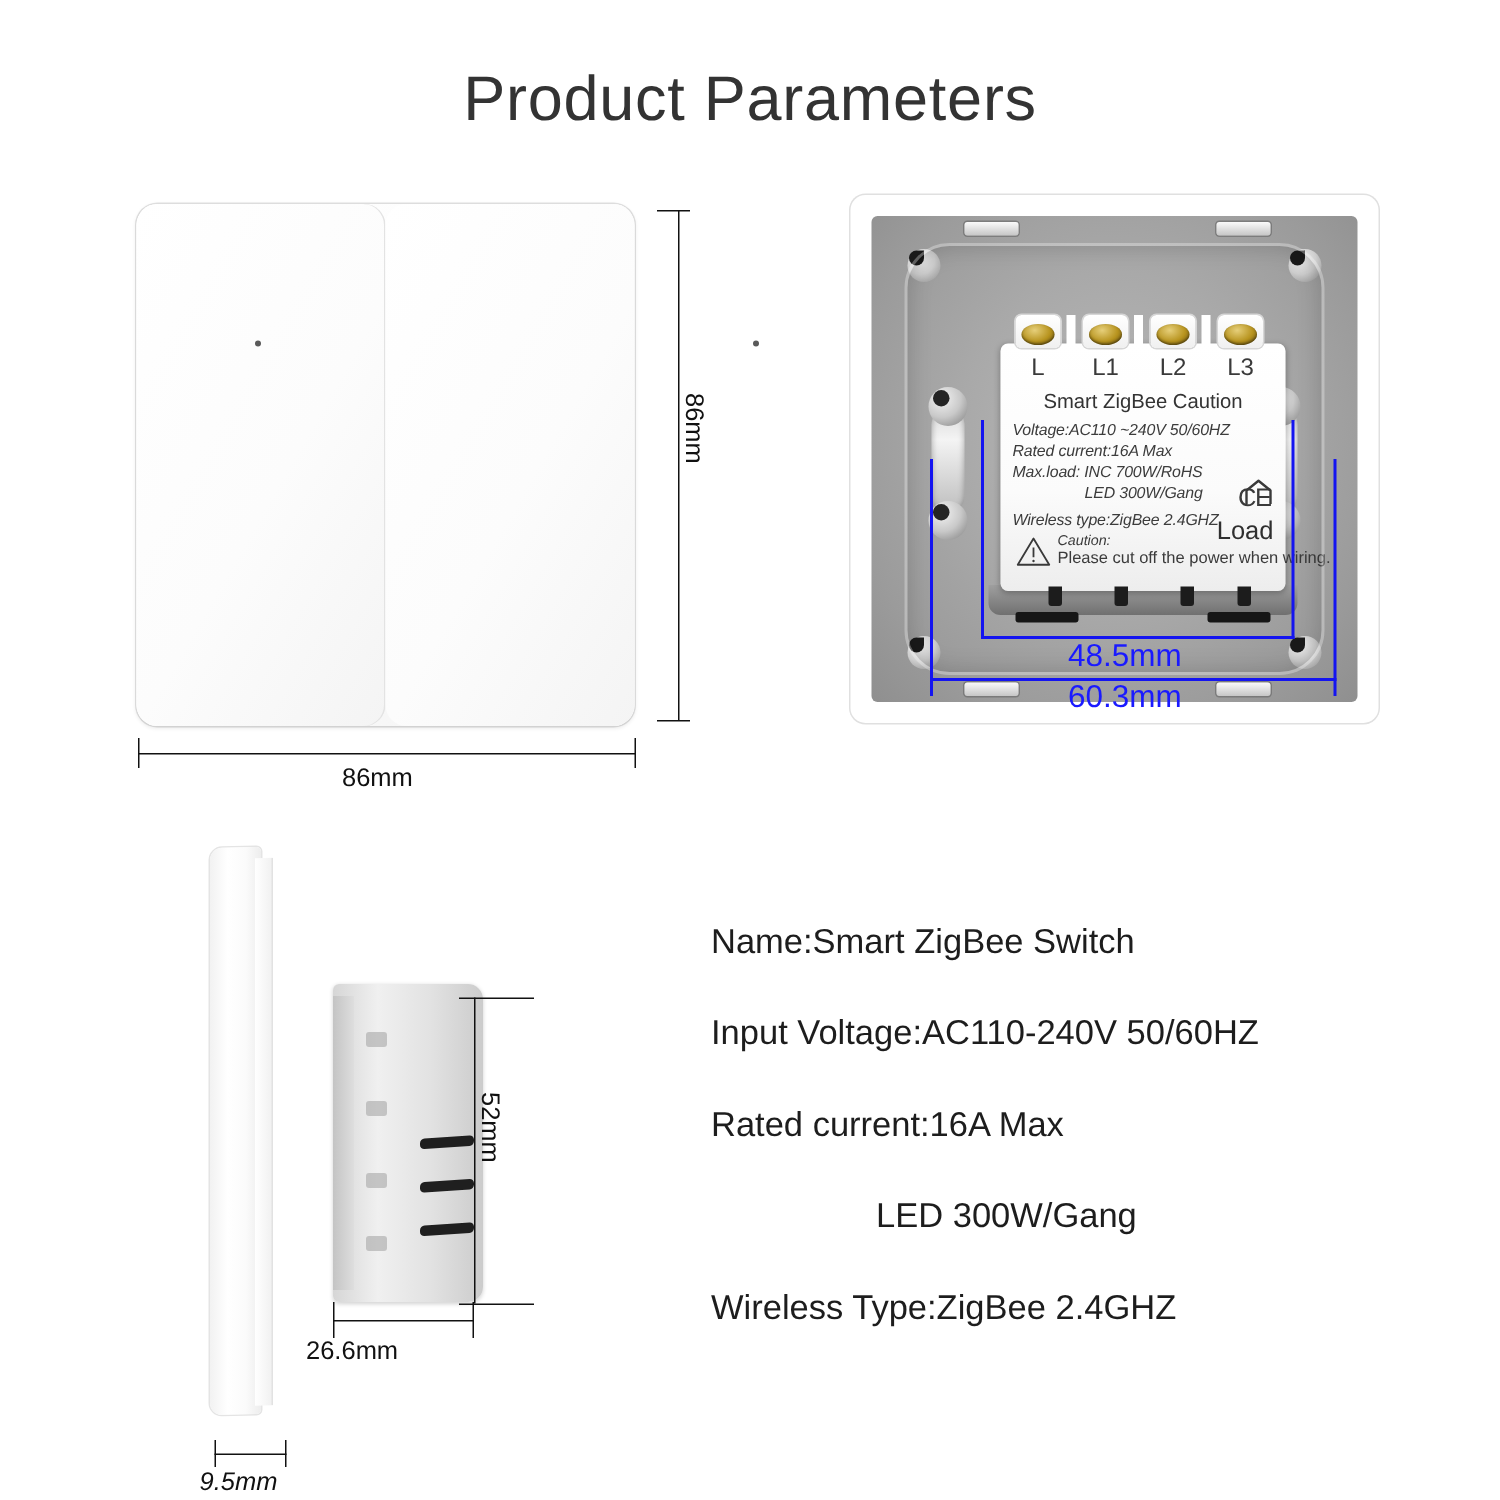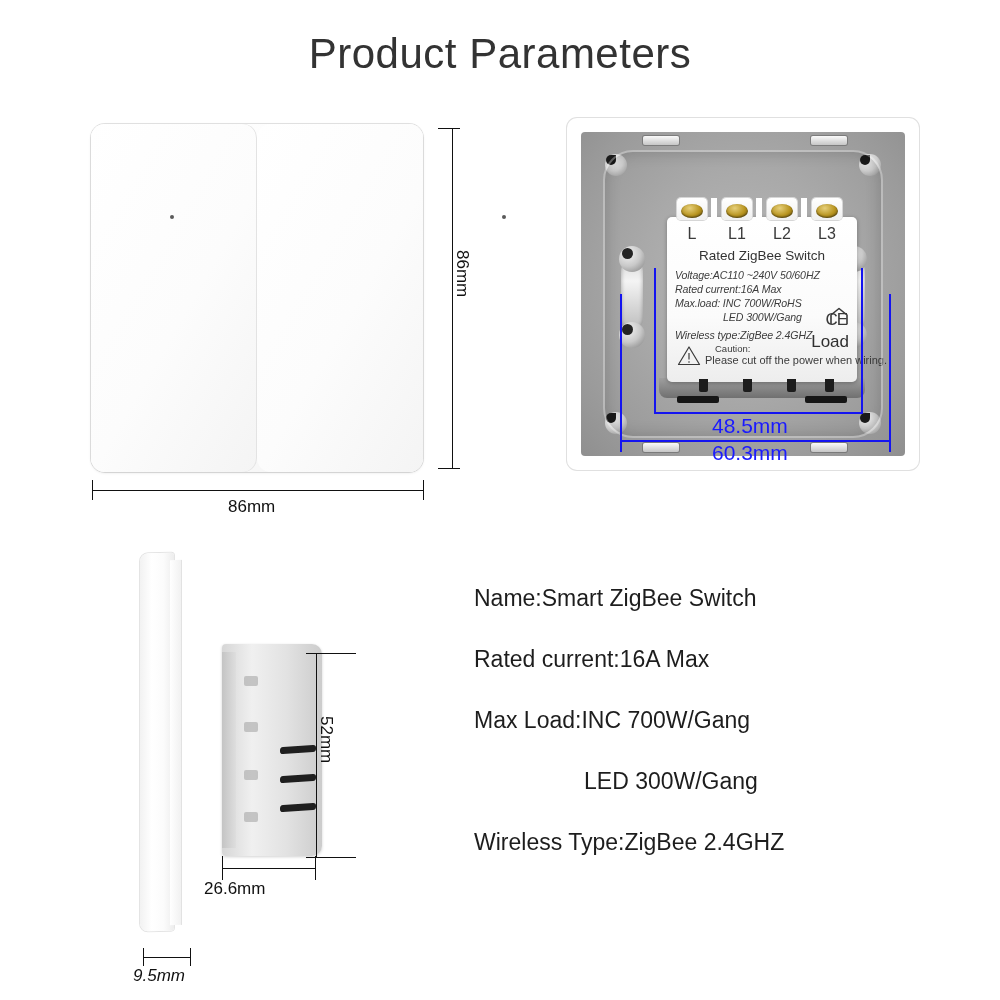--- a/index.html
+++ b/index.html
@@ -8,21 +8,21 @@
     background: #ffffff;
   }
   body {
     width: 1000px;
     height: 1000px;
     position: relative;
     font-family: "Liberation Sans", sans-serif;
     color: #2b2b2b;
     overflow: hidden;
   }
-  .page { position: absolute; inset: 0; }
+  .page { position: absolute; inset: 0; margin-top: 12px; }
 
   
   #page-title {
     position: absolute;
     top: 30px;
     left: 0;
     width: 1000px;
     text-align: center;
     font-size: 42px;
     color: #333333;
@@ -230,21 +230,21 @@
     color: #3c3c3c;
     white-space: nowrap;
     letter-spacing: -0.1px;
     font-style: italic;
   }
   .spec-line.indent { left: 56px; }
   #cert-ce  { position:absolute; right: 10px; top: 93px; font-size: 17px; color:#3a3a3a; letter-spacing:-1px;}
   #cert-home{ position:absolute; right: 8px;  top: 90px; }
   #cert-rohs{ position:absolute; right: 8px;  top: 115px; font-size: 17px; color:#2f2f2f; }
   #caution-tri { position:absolute; left: 10px; top: 128px; }
-  #caution-head { position:absolute; left: 48px; top: 126px; font-size: 9.5px; color:#3a3a3a; }
+  #caution-head { position:absolute; left: 38px; top: 126px; font-size: 9.5px; color:#3a3a3a;font-style:italic; }
   #caution-body { position:absolute; left: 38px; top: 137px; font-size: 11px; color:#3a3a3a; white-space: nowrap;}
   .mod-tab {
     position: absolute;
     bottom: -10px;
     width: 9px; height: 13px;
     background: #1c1c1c;
     border-radius: 0 0 2px 2px;
   }
   #module-base {
     position: absolute;
@@ -304,21 +304,21 @@
   .side-notch {
     position:absolute; left:22px; width:14px; height:10px;
     background: rgba(160,160,160,0.55); border-radius:2px;
   }
   .side-notch.n1{top:32px;} .side-notch.n2{top:78px;} .side-notch.n3{top:126px;} .side-notch.n4{top:168px;}
 
   
   #spec-list {
     position: absolute;
     left: 474px;
-    top: 585px;
+    top: 602px;
     width: 500px;
   }
   .spec-item {
     font-size: 23px;
     color: #1d1d1d;
     margin-bottom: 34px;
     white-space: nowrap;
     font-weight: 400;
   }
   .spec-item.indented { padding-left: 110px; }
@@ -382,21 +382,21 @@
         <div class="screw" style="left:145px;"></div>
         <div class="screw-gap" style="left:44px;"></div>
         <div class="screw-gap" style="left:89px;"></div>
         <div class="screw-gap" style="left:134px;"></div>
 
         <div class="term-label" style="left:10px;">L</div>
         <div class="term-label" style="left:55px;">L1</div>
         <div class="term-label" style="left:100px;">L2</div>
         <div class="term-label" style="left:145px;">L3</div>
 
-        <div id="module-title">Rated ZigBee Switch</div>
+        <div id="module-title">Smart ZigBee Caution</div>
 
         <div class="spec-line" style="top:52px;">Voltage:AC110 ~240V  50/60HZ</div>
         <div class="spec-line" style="top:66px;">Rated current:16A Max</div>
         <div class="spec-line" style="top:80px;">Max.load: INC 700W/RoHS</div>
         <div class="spec-line indent" style="top:94px;">LED 300W/Gang</div>
         <div class="spec-line" style="top:112px;">Wireless type:ZigBee 2.4GHZ</div>
 
         <div id="cert-ce">CE</div>
         <svg id="cert-home" width="20" height="18" viewBox="0 0 20 18">
           <path d="M2 17 V8 L10 1.5 L18 8 V17" fill="none" stroke="#3a3a3a" stroke-width="1.6" stroke-linejoin="round"></path>
@@ -453,19 +453,19 @@
   <div class="tick-v" style="left:315px; top:856px; height:24px;"></div>
   <div class="dim-label" style="left:204px; top:879px;">26.6mm</div>
 
   <div class="dim-line-h" style="left:143px; top:957px; width:48px;"></div>
   <div class="tick-v" style="left:143px; top:948px; height:18px;"></div>
   <div class="tick-v" style="left:190px; top:948px; height:18px;"></div>
   <div class="dim-label" style="left:133px; top:966px;font-style:italic;">9.5mm</div>
 
   <div id="spec-list">
     <div class="spec-item">Name:Smart ZigBee Switch</div>
+    <div class="spec-item">Input  Voltage:AC110-240V 50/60HZ</div>
     <div class="spec-item">Rated current:16A Max</div>
-    <div class="spec-item">Max Load:INC 700W/Gang</div>
     <div class="spec-item indented">LED 300W/Gang</div>
     <div class="spec-item">Wireless Type:ZigBee 2.4GHZ</div>
   </div>
 
 </div>
 
 </body></html>

